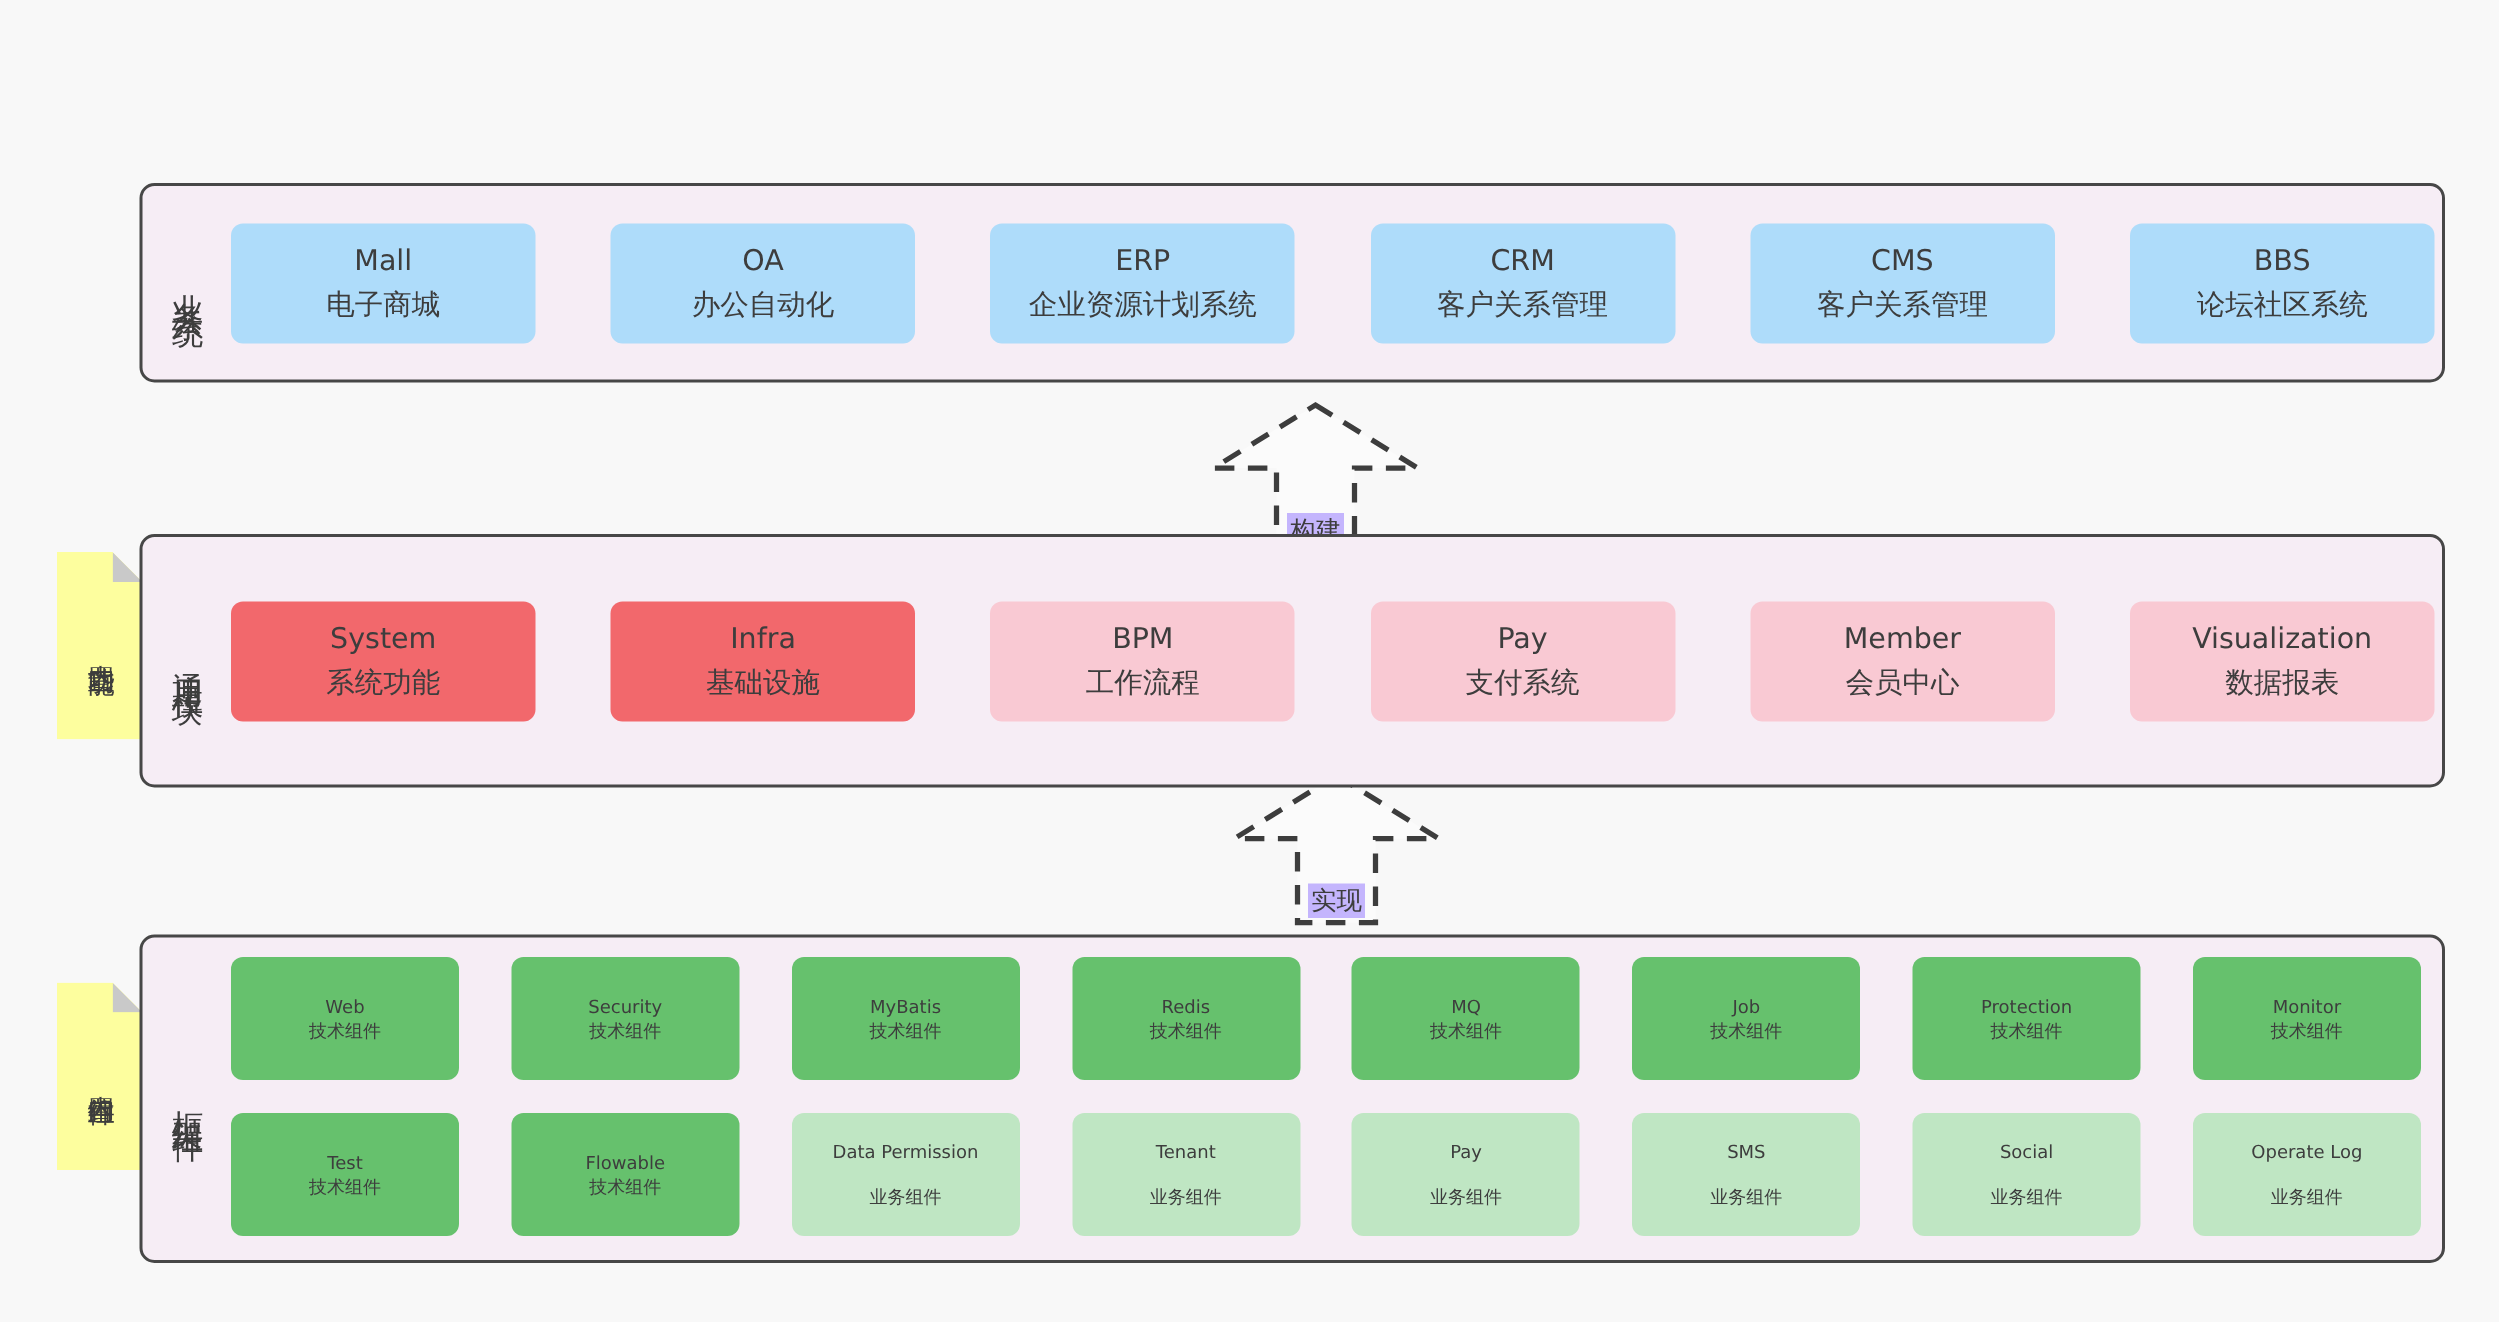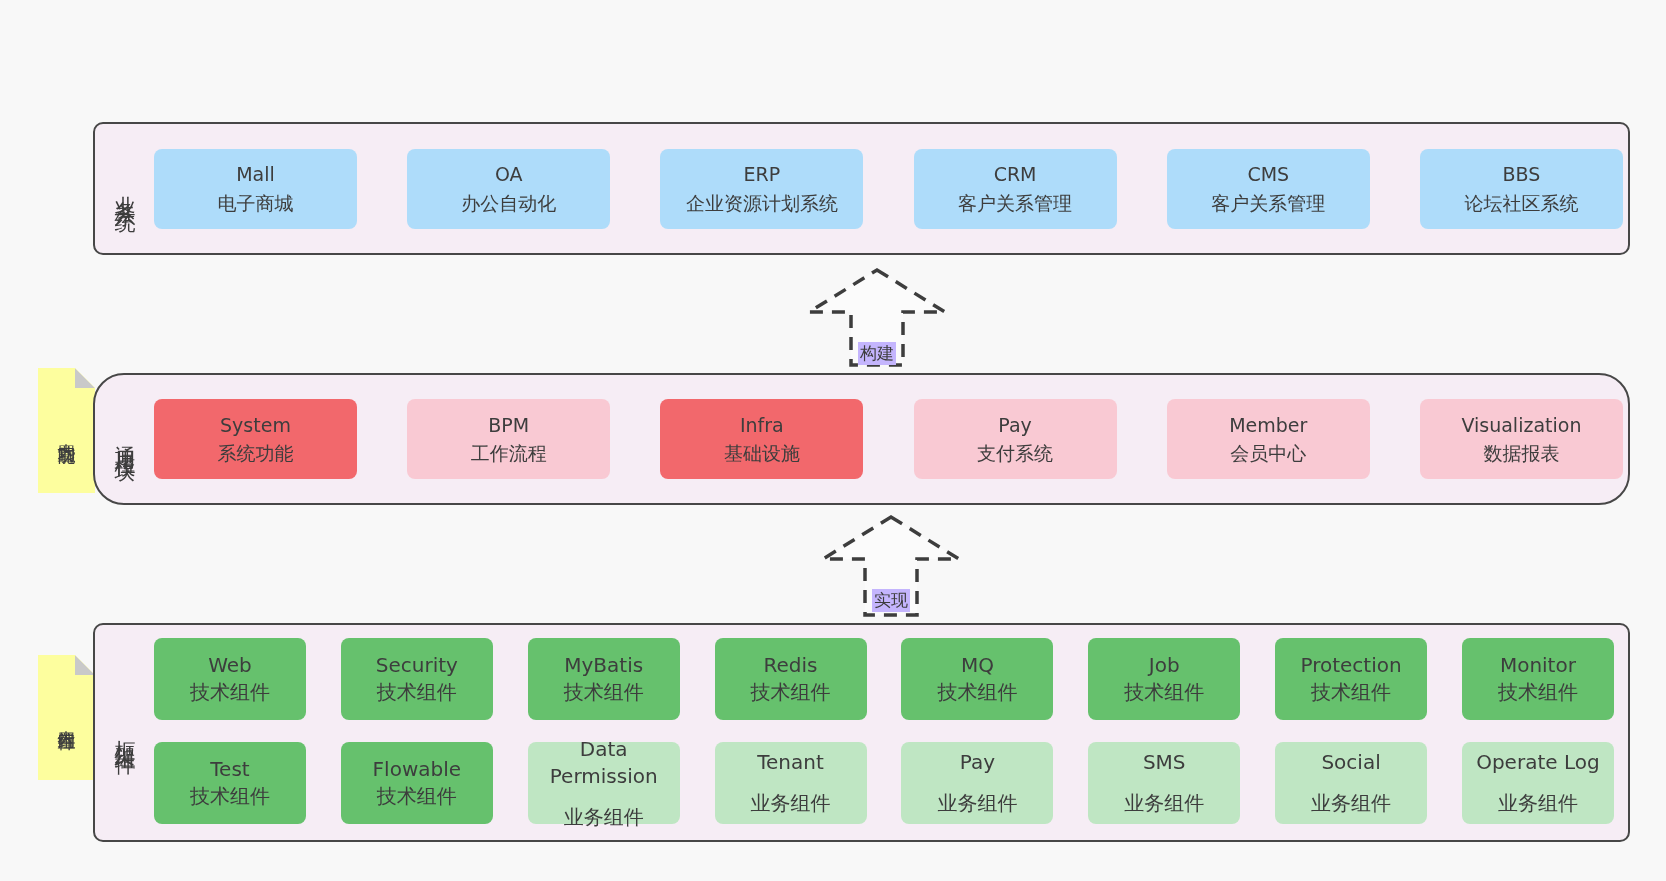--- a/index.html
+++ b/index.html
@@ -4,36 +4,36 @@
 <style>
   html,body{margin:0;padding:0;}
   body{background:#f8f8f8;font-family:"DejaVu Sans","Liberation Sans",sans-serif;}
   .canvas{position:relative;width:1666px;height:881px;background:#f8f8f8;overflow:hidden;color:#3d3d3d;}
 
   
   .panel{position:absolute;left:93px;width:1537px;box-sizing:border-box;
          background:#f6edf5;border:2px solid #474747;border-radius:10px;
          display:flex;z-index:2;}
   .panel-1{top:122px;height:133px;}
-  .panel-2{top:373px;height:132px;border-radius:31px;}
+  .panel-2{top:356px;height:169px;}
   .panel-3{top:623px;height:219px;}
   .panel-label-col{width:59px;display:flex;align-items:center;justify-content:center;flex:none;}
   .v-label{writing-mode:vertical-rl;text-orientation:upright;font-size:21px;
            letter-spacing:5px;line-height:1;color:#3d3d3d;}
   .panel-body{flex:1;display:flex;align-items:center;justify-content:space-between;
               padding-right:5px;}
   .panel-body.two-rows{flex-direction:column;justify-content:flex-start;
                        padding:13px 14px 0 0;gap:22px;align-items:stretch;}
   .row8{display:flex;justify-content:space-between;width:100%;}
 
   
   .box{border-radius:8px;display:flex;flex-direction:column;align-items:center;
        justify-content:center;text-align:center;color:#3d3d3d;flex:none;}
   .box.wide{width:203px;height:80px;font-size:19px;line-height:1.5;}
-  .box.narrow{width:152px;height:82px;font-size:20px;line-height:1.35;}
+  .box.narrow{width:152px;height:82px;font-size:12px;line-height:1.35;}
   .blue{background:#aedcfa;}
   .red{background:#f2686c;}
   .pink{background:#f9c9d3;}
   .green{background:#66c16d;}
   .lightgreen{background:#bfe6c3;gap:14px;}
   .box-name,.box-desc{width:100%;}
 
   
   .arrow{position:absolute;width:142px;z-index:1;}
   .arrow-1{left:806px;top:267px;height:101px;}
@@ -115,29 +115,29 @@
 
   <div class="panel panel-2">
     <div class="panel-label-col">
       <div class="v-label">通用模块</div>
     </div>
     <div class="panel-body">
       <div class="box wide red">
         <div class="box-name">System</div>
         <div class="box-desc">系统功能</div>
       </div>
-      <div class="box wide pink">
-        <div class="box-name">BPM</div>
-        <div class="box-desc">工作流程</div>
-      </div>
       <div class="box wide red">
         <div class="box-name">Infra</div>
         <div class="box-desc">基础设施</div>
       </div>
       <div class="box wide pink">
+        <div class="box-name">BPM</div>
+        <div class="box-desc">工作流程</div>
+      </div>
+      <div class="box wide pink">
         <div class="box-name">Pay</div>
         <div class="box-desc">支付系统</div>
       </div>
       <div class="box wide pink">
         <div class="box-name">Member</div>
         <div class="box-desc">会员中心</div>
       </div>
       <div class="box wide pink">
         <div class="box-name">Visualization</div>
         <div class="box-desc">数据报表</div>

